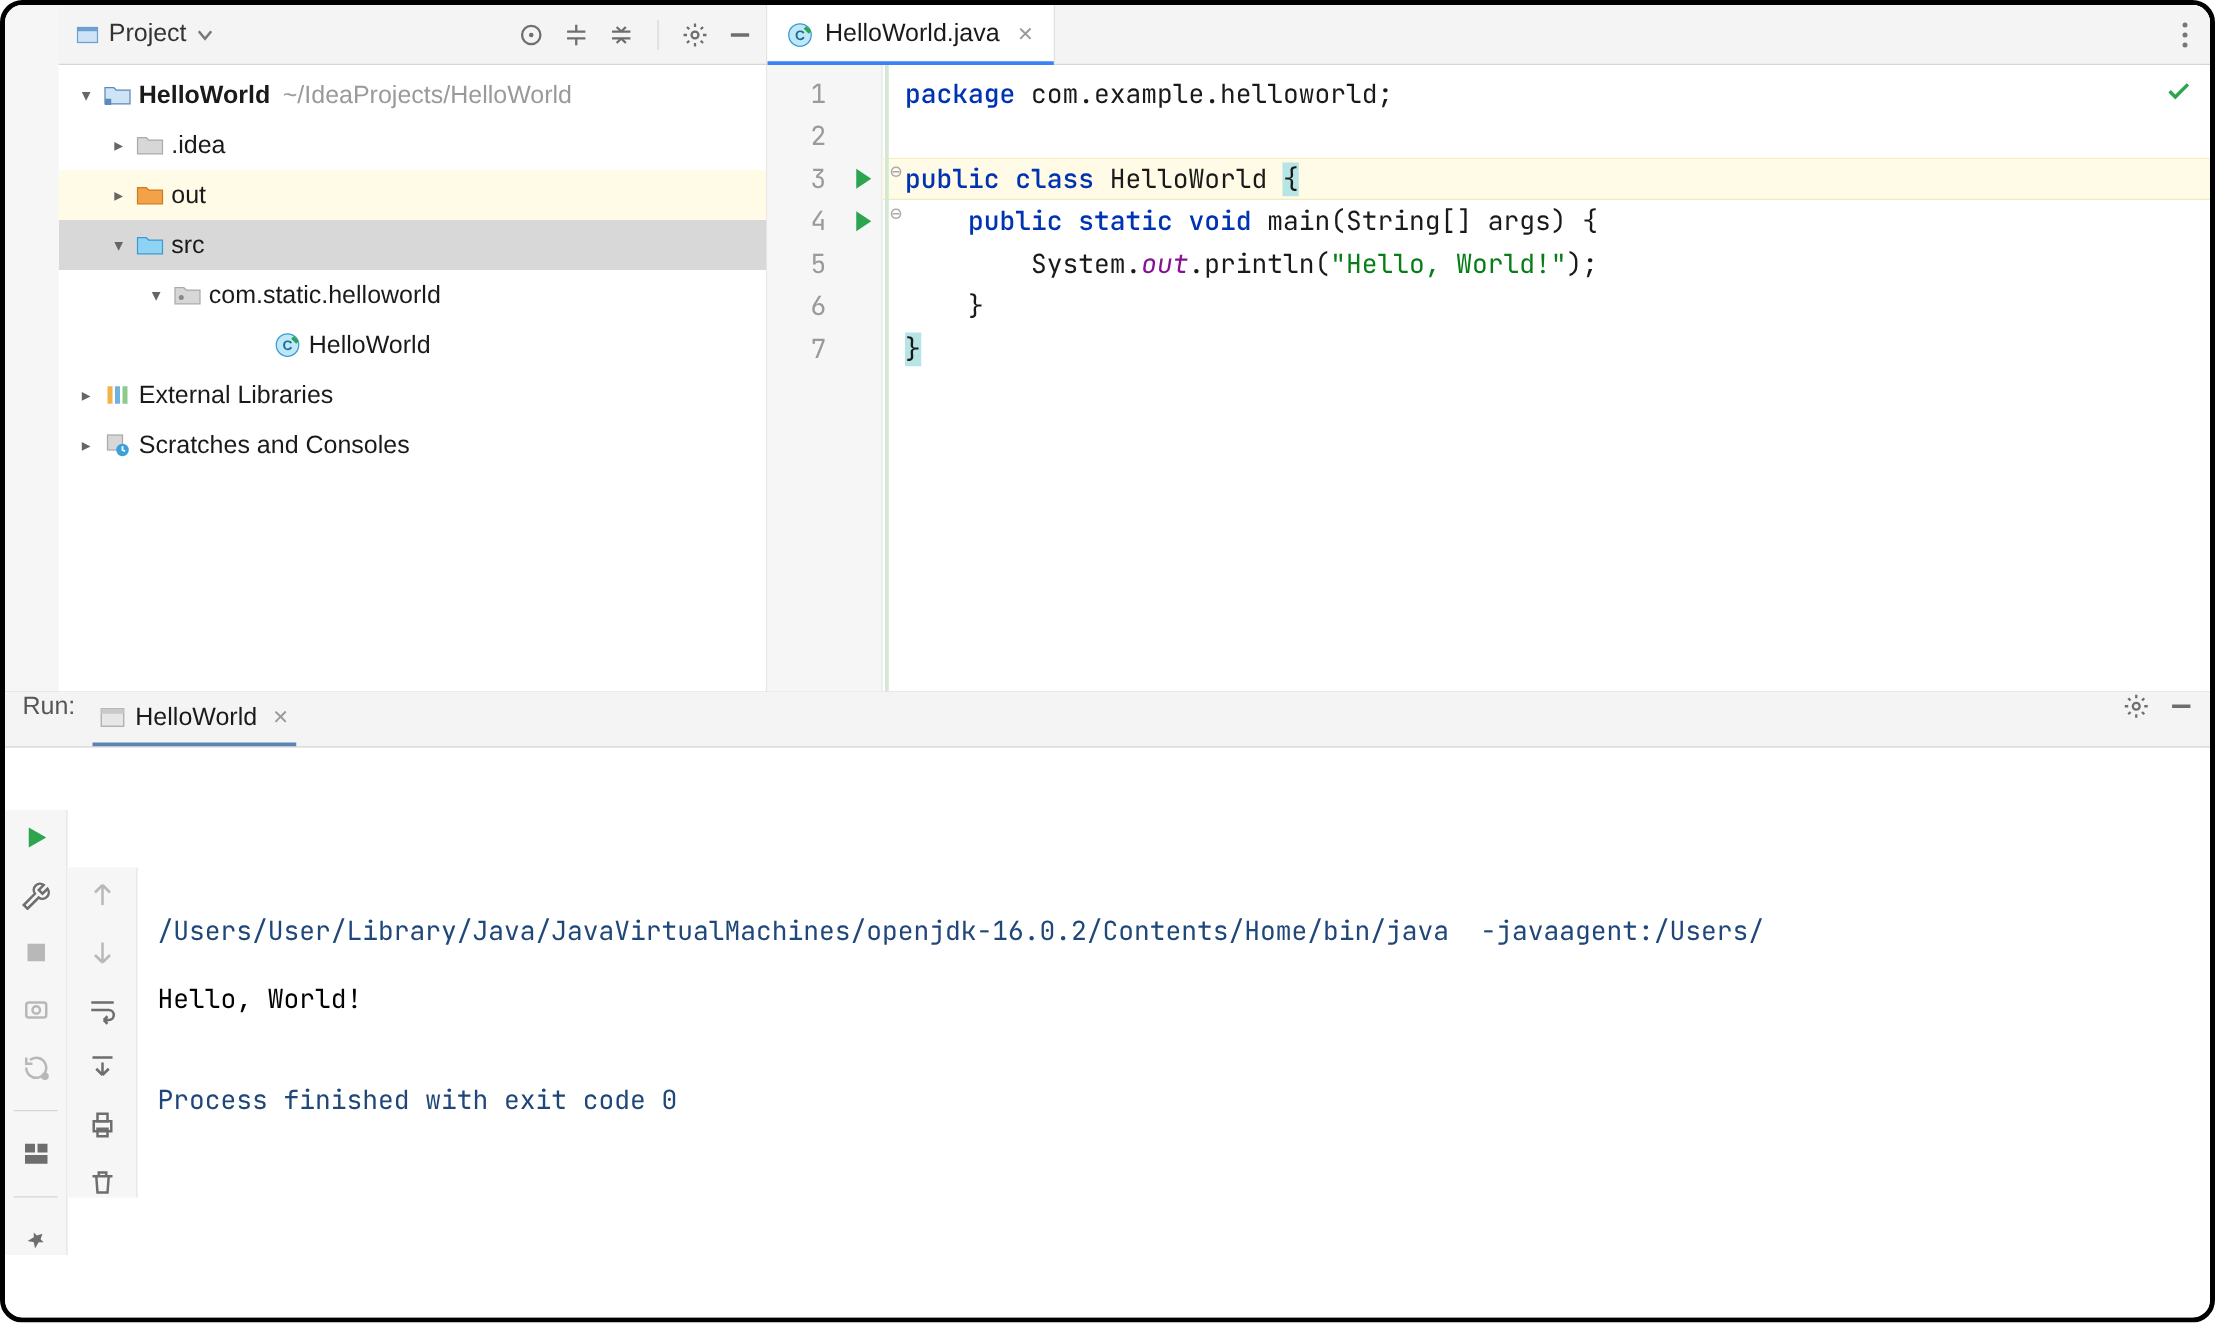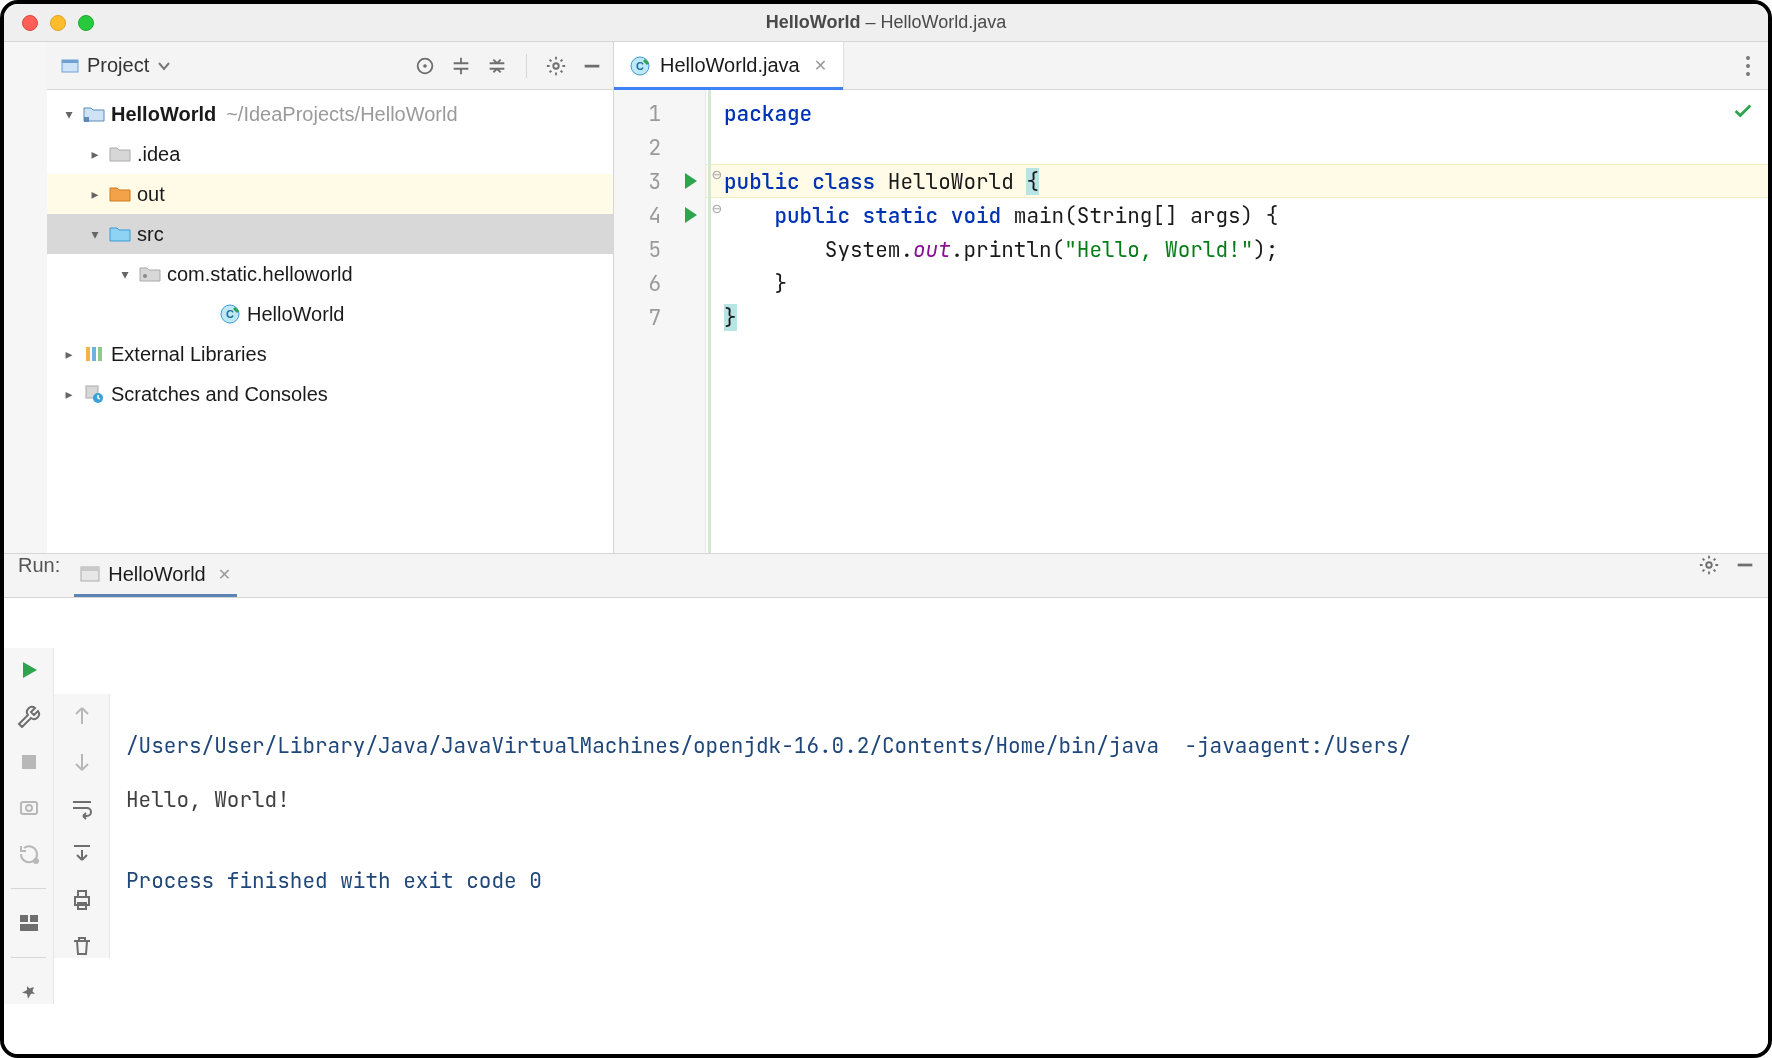--- a/index.html
+++ b/index.html
@@ -237,40 +237,30 @@
   .run-toolbar-col .tb.play { color:#2da44e;}
   .console {
     flex:1;
     padding: 12px 16px;
     font-family: "JetBrains Mono","Menlo","Consolas",monospace;
     font-size: 21px;
     color:#20477a;
     white-space: pre;
     overflow:auto;
   }
-  .console .out { color:#404040; }
+  .console .out { color:#000000; }
 
   
   svg { display:block; }
 </style>
 </head>
 <body>
 
 <div class="window">
 
-  <div class="titlebar">
-    <div class="traffic">
-      <div class="dot red"></div>
-      <div class="dot yellow"></div>
-      <div class="dot green"></div>
-    </div>
-    <div class="titlebar-title">
-      <b>HelloWorld</b><span> – </span><span>HelloWorld.java</span>
-    </div>
-  </div>
 
   <div class="body">
     <div class="upper">
 
       <div class="sidebar">
         <div class="sidebar-header">
           <div class="title-wrap">
             <span>
               <svg width="18" height="18" viewBox="0 0 18 18">
                   <rect x="1" y="3" width="16" height="12" fill="#cfe3f7" stroke="#6d9fd1"></rect>
@@ -451,21 +441,21 @@
               </div>
             <div class="grow">
                 <span>6</span>
               </div>
             <div class="grow">
                 <span>7</span>
               </div>
           </div>
           <div class="code">
             <div class="fold-strip"></div>
-            <div class="line"><span class="kw">package</span></div>
+            <div class="line"><span class="kw">package</span><span> com.example.helloworld;</span></div>
             <div class="line"></div>
             <div class="line cur"><span class="fold-bracket" style="top:74px">⊖</span><span class="kw">public class </span><span>HelloWorld </span><span class="caret-bg">{</span></div>
             <div class="line"><span class="fold-bracket" style="top:108px">⊖</span><span>    </span><span class="kw">public static void </span><span>main</span><span>(String[] args) {</span></div>
             <div class="line"><span>        </span><span>System.</span><span class="field">out</span><span>.println(</span><span class="str">"Hello, World!"</span><span>);</span></div>
             <div class="line"><span>    }</span></div>
             <div class="line"><span class="caret-bg">}</span></div>
           </div>
         </div>
       </div>
     </div>

